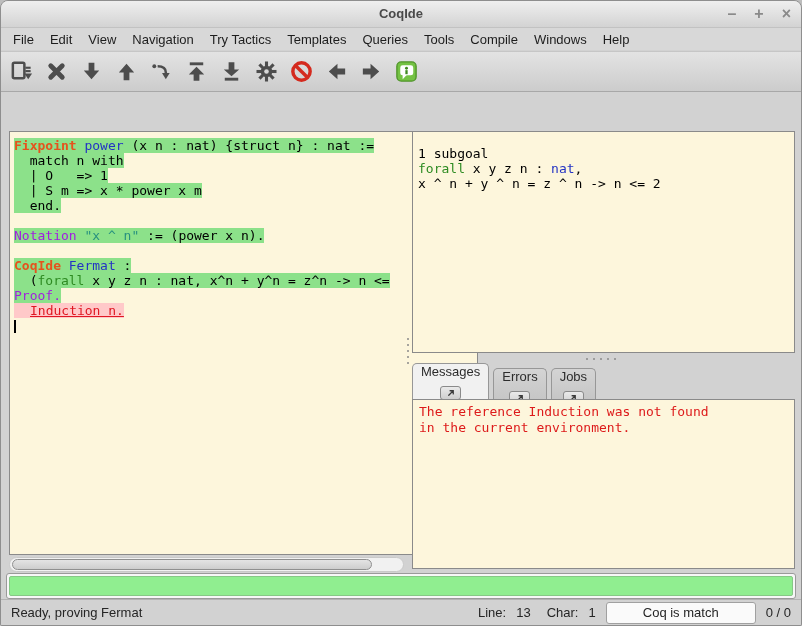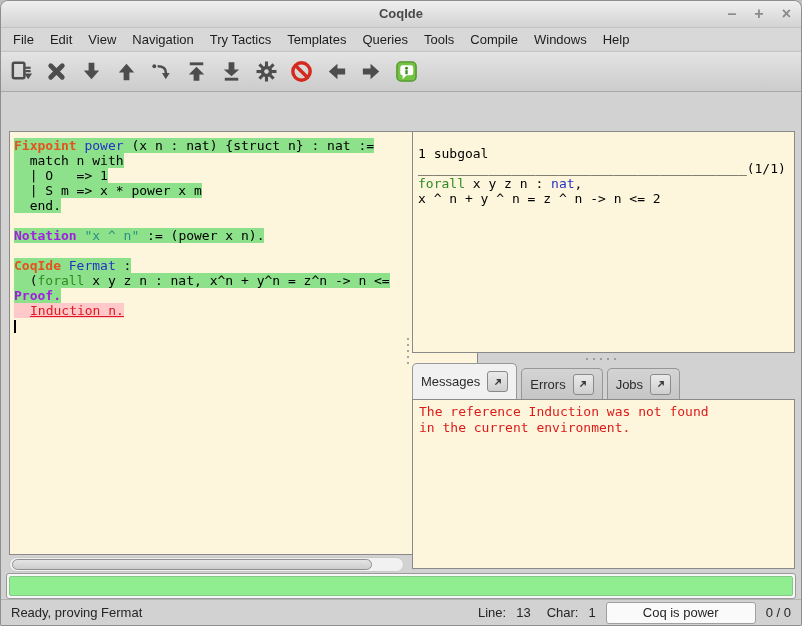--- a/index.html
+++ b/index.html
@@ -31,38 +31,38 @@
   .pane{position:absolute;background:var(--c-editor_bg);border:1px solid #8a8a8a;box-sizing:border-box;overflow:hidden;}
   .editor{left:8px;top:0;width:469px;height:424px;padding:6px 0 0 4px;}
   .goals{left:411px;top:0;width:383px;height:222px;padding:14px 0 0 5px;}
   .msgcontent{left:411px;top:268px;width:383px;height:170px;padding:4px 0 0 6px;font-family:"DejaVu Sans Mono",monospace;font-size:13px;line-height:16px;color:var(--c-message_text);}
 
   .cline{height:15px;line-height:15px;font-family:"DejaVu Sans Mono",monospace;font-size:13px;white-space:pre;}
   .hl-ok{background:var(--c-processed);}
   .hl-err{background:var(--c-error_bg);padding-left:16px;}
   .tok-kw{color:var(--c-keyword);font-weight:bold;}
   .tok-id{color:var(--c-ident);}
-  .tok-dec{color:var(--c-decl);font-weight:bold;}
+  .tok-dec{color:var(--c-decl);font-weight:normal;}
   .tok-str{color:var(--c-string);}
   .tok-gkw{color:var(--c-quantifier);margin-top:31px;}
   .tok-err{color:var(--c-error_text);text-decoration:underline;}
   .caret{display:inline-block;width:2px;height:13px;background:#000;vertical-align:middle;}
 
   
   .hscroll{position:absolute;left:8px;top:426px;width:395px;height:15px;background:#f1f1f1;border:1px solid #c9c9c9;border-radius:8px;box-sizing:border-box;}
   .hthumb{position:absolute;left:2px;top:1px;height:11px;width:360px;background:linear-gradient(#e4e4e4,#cdcdcd);border:1px solid #8f8f8f;border-radius:7px;box-sizing:border-box;}
 
   
   .vsplit{position:absolute;left:404px;top:200px;width:6px;height:40px;display:flex;flex-direction:column;gap:4px;align-items:center;justify-content:center;}
   .vsplit i,.hsplit i{width:2px;height:2px;background:#8a8a8a;border-radius:1px;}
   .hsplit{position:absolute;left:560px;top:225px;width:80px;height:6px;display:flex;gap:5px;align-items:center;justify-content:center;}
 
   
   .msgtabbar{position:absolute;left:411px;top:232px;height:36px;display:flex;gap:4px;align-items:flex-end;}
-  .msgtab{display:flex;align-items:center;gap:7px;padding:0 8px;border:1px solid #979797;border-bottom:none;border-radius:5px 5px 0 0;background:linear-gradient(#d4d4d4,#c6c6c6);font-size:13px;color:#2c2c2c;height:30px;}
+  .msgtab{display:flex;align-items:center;gap:7px;padding:0 8px;border:1px solid #979797;border-bottom:none;border-radius:5px 5px 0 0;background:linear-gradient(#d4d4d4,#c6c6c6);font-size:13px;color:#2c2c2c;height:30px;flex-direction:column;}
   .msgtab.active{background:#f1f1f1;height:35px;}
   .detach{width:19px;height:19px;border:1px solid #8a8a8a;border-radius:3px;background:linear-gradient(#eaeaea,#cfcfcf);display:flex;align-items:center;justify-content:center;}
 
   
   .progresswrap{position:absolute;left:5px;right:5px;top:572px;height:26px;background:#f7f7f7;border:1px solid #9a9a9a;border-radius:3px;box-sizing:border-box;padding:2px;}
   .progressfill{width:100%;height:100%;background:var(--c-progress);border:1px solid #86c886;border-radius:2px;box-sizing:border-box;}
   .statusbar{position:absolute;left:0;right:0;bottom:0;height:26px;border-top:1px solid #b4b4b4;display:flex;align-items:center;font-size:13px;color:#252525;padding:0 10px;background:#d2d2d2;box-sizing:border-box;}
   .statusbar .grow{flex:1;}
   .sb-lab{margin-left:16px;}
   .sb-val{margin-left:10px;}
@@ -230,21 +230,20 @@
     </div>
     <div class="vsplit">
         <i></i>
         <i></i>
         <i></i>
         <i></i>
         <i></i>
       </div>
     <div class="pane goals">
         <div class="cline"><span><span>1 subgoal</span></span></div>
-        <div class="cline"><span><span>__________________________________________(1/1)</span></span></div>
         <div class="cline"><span><span class="tok-gkw">forall</span><span> x y z n : </span><span class="tok-id">nat</span><span>,</span></span></div>
         <div class="cline"><span><span>x ^ n + y ^ n = z ^ n -&gt; n &lt;= 2</span></span></div>
       </div>
     <div class="hsplit">
         <i></i>
         <i></i>
         <i></i>
         <i></i>
         <i></i>
       </div>
@@ -290,17 +289,17 @@
     <div class="progressfill"></div>
   </div>
 
   <div class="statusbar">
     <span>Ready, proving Fermat</span>
     <span class="grow"></span>
     <span class="sb-lab">Line:</span>
     <span class="sb-val">13</span>
     <span class="sb-lab">Char:</span>
     <span class="sb-val">1</span>
-    <span class="coqstatus">Coq is power</span>
+    <span class="coqstatus">Coq is match</span>
     <span>0 / 0</span>
   </div>
 
 </div>
 
 </body></html>

